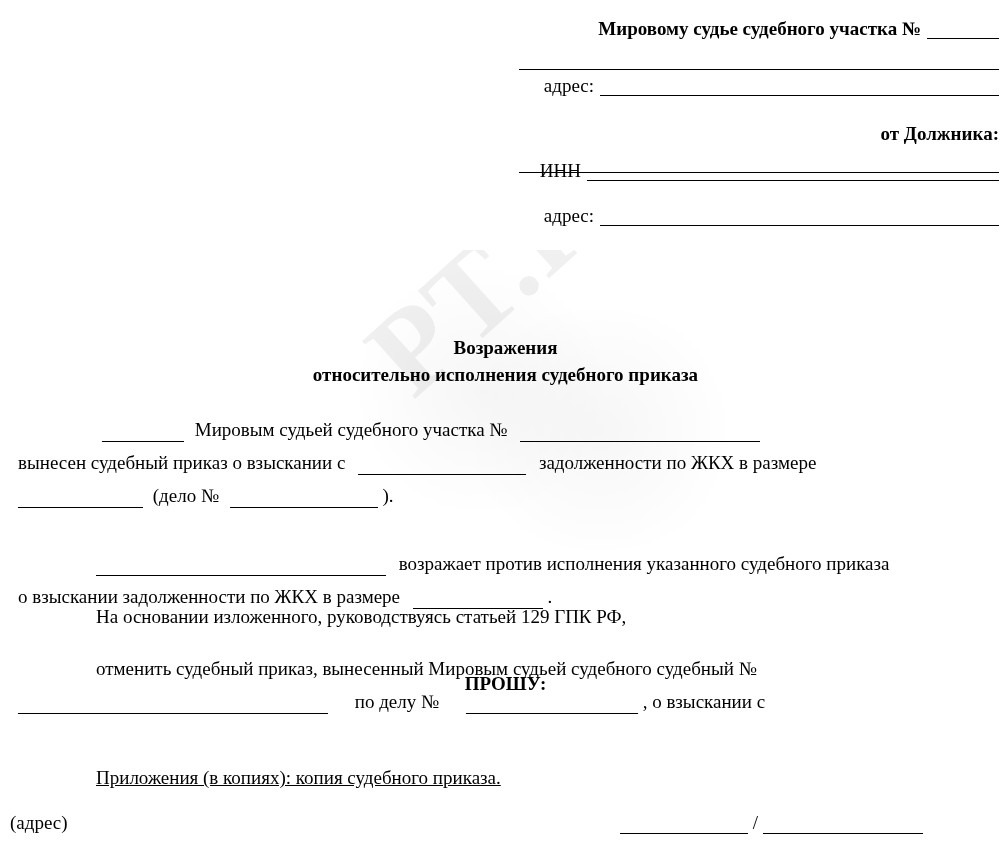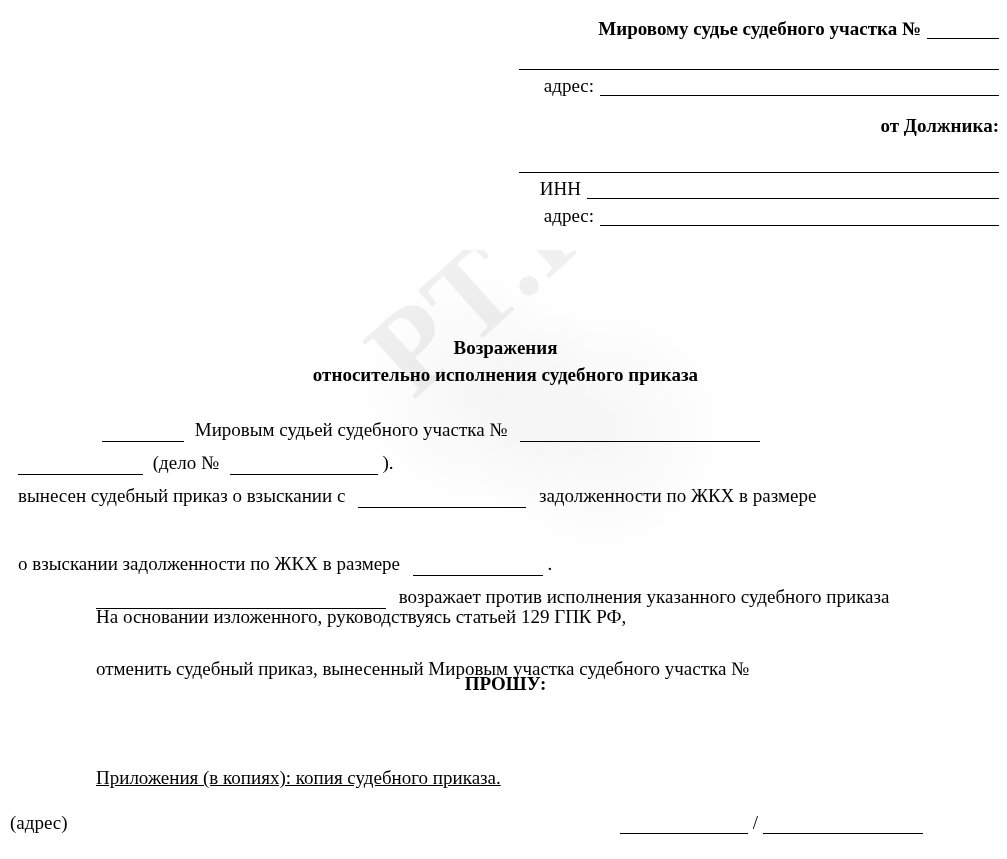--- a/index.html
+++ b/index.html
@@ -148,29 +148,29 @@
 
   <div class="rule" style="left:519px; right:8px; top:69px;"></div>
 
   <div class="hdr-block" style="top:75px;">
     <div class="hdr-row">
       <span class="lbl">адрес:</span>
       <span class="blank" style="width:399px;"></span>
     </div>
   </div>
 
-  <div class="hdr-block" style="top:116px;">
+  <div class="hdr-block" style="top:124px;">
     <div class="hdr-row">
       <span class="bold">от Должника:</span>
     </div>
   </div>
 
   <div class="rule" style="left:519px; right:8px; top:172px;"></div>
 
-  <div class="hdr-block" style="top:178px;">
+  <div class="hdr-block" style="top:160px;">
     <div class="hdr-row">
       <span class="lbl">ИНН</span>
       <span class="blank" style="width:412px;"></span>
     </div>
   </div>
 
   <div class="hdr-block" style="top:205px;">
     <div class="hdr-row">
       <span class="lbl">адрес:</span>
       <span class="blank" style="width:399px;"></span>
@@ -183,56 +183,62 @@
     <div>относительно исполнения судебного приказа</div>
   </div>
 
   <div class="body-block" style="top:409px;">
     <p class="para">
       <span class="blank-thin" style="width:82px; margin-left:84px;"></span>
       <span style="margin-left:6px;">Мировым  судьей  судебного  участка  №</span>
       <span class="blank-thin" style="width:240px; margin-left:8px;"></span>
     </p>
     <p class="para nojust">
+      <span>вынесен судебный приказ о взыскании с</span>
+      <span class="blank-thin" style="width:168px; margin:0 8px;"></span>
+      <span>задолженности по ЖКХ в размере</span>
+    </p>
+    <p class="para nojust">
       <span class="blank-thin" style="width:125px;"></span>
       <span style="margin-left:5px;">(дело №</span>
       <span class="blank-thin" style="width:148px; margin-left:6px;"></span>
       <span>).</span>
     </p>
-    <p class="para nojust">
-      <span>вынесен судебный приказ о взыскании с</span>
-      <span class="blank-thin" style="width:168px; margin:0 8px;"></span>
-      <span>задолженности по ЖКХ в размере</span>
-    </p>
   </div>
 
 
   <div class="body-block" style="top:543px;">
+    <p class="para nojust">
+      <span class="blank-thin" style="width:290px; margin-left:78px;"></span>
+      <span style="margin-left:8px;">возражает против исполнения указанного судебного приказа</span>
+    </p>
     <p class="para nojust">
       <span>о взыскании задолженности по ЖКХ в размере</span>
       <span class="blank-thin" style="width:130px; margin-left:8px;"></span>
       <span>.</span>
     </p>
-    <p class="para nojust">
-      <span class="blank-thin" style="width:290px; margin-left:78px;"></span>
-      <span style="margin-left:8px;">возражает против исполнения указанного судебного приказа</span>
-    </p>
   </div>
 
   <div class="body-block" style="top:596px;">
     <p class="para nojust" style="text-indent:78px;">На основании изложенного, руководствуясь статьей 129 ГПК РФ,</p>
   </div>
 
   <div class="title-blk" style="top:622px;margin-top:48px;">
     <div>ПРОШУ:</div>
   </div>
 
   <div class="body-block" style="top:648px;">
     <p class="para">
-      <span style="margin-left:78px;">отменить  судебный  приказ,  вынесенный  Мировым  участка  судебного  участка  №</span>
+      <span style="margin-left:78px;">отменить  судебный  приказ,  вынесенный  Мировым  судьей  судебного  судебный  №</span>
+    </p>
+    <p class="para nojust">
+      <span class="blank-thin" style="width:310px;"></span>
+      <span style="margin-left:22px;">по   делу   №</span>
+      <span class="blank-thin" style="width:172px; margin-left:22px;"></span>
+      <span>,   о   взыскании   с</span>
     </p>
   </div>
 
   <div class="body-block" style="top:757px;text-decoration:underline;">
     <p class="para nojust" style="text-indent:78px;">Приложения (в копиях): копия судебного приказа.</p>
   </div>
 
   <div class="sig-line" style="left:10px; top:812px;">(адрес)</div>
 
   <div class="sig-line" style="left:620px; top:812px;">

